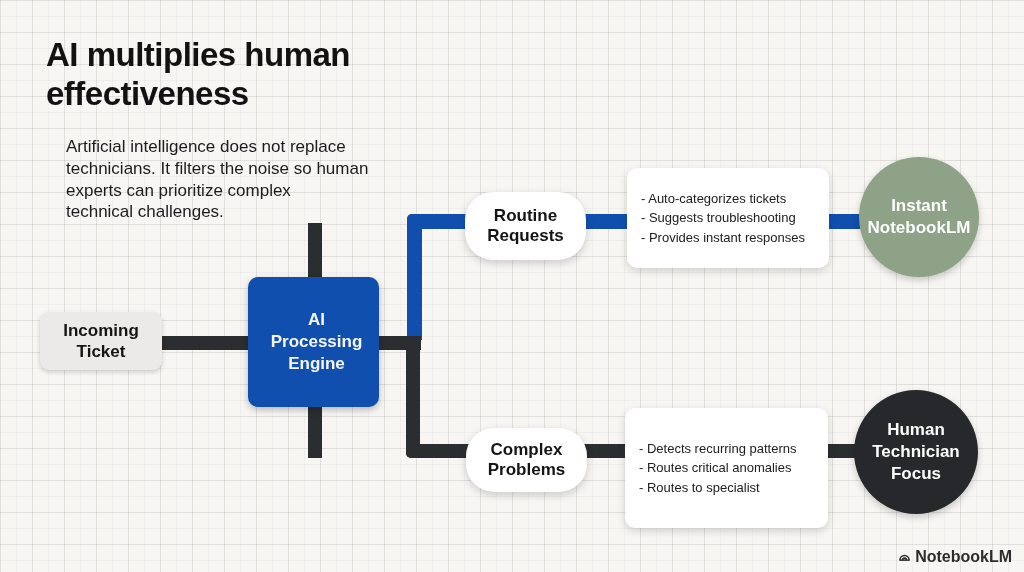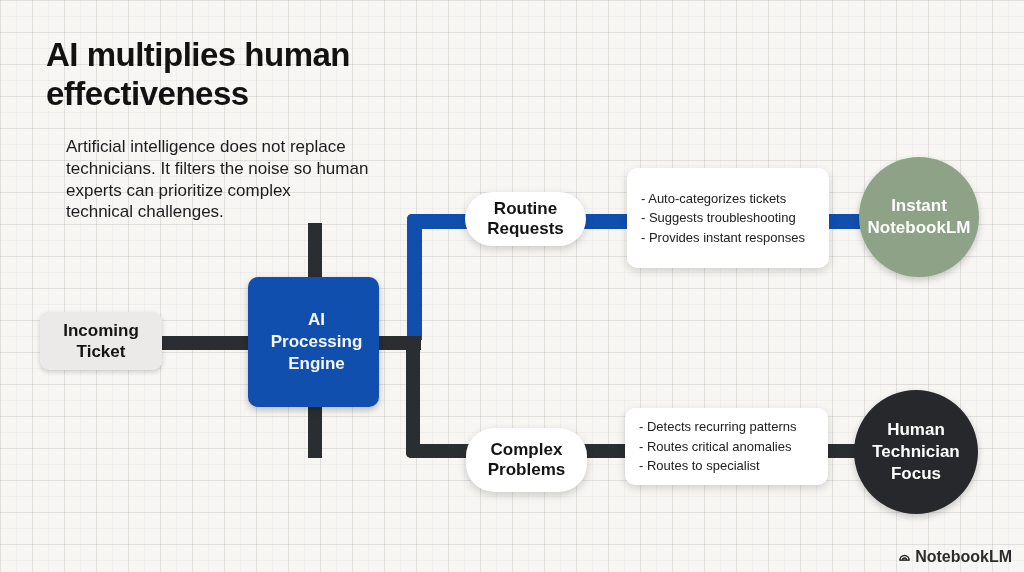--- a/index.html
+++ b/index.html
@@ -97,39 +97,39 @@
     <span class="pre">Incoming
 Ticket</span>
   </div>
 
   <div class="node box-blue pre" style="left:248px;top:277px;width:131px;height:130px;padding-left:6px;">
     <span class="pre">AI
 Processing
 Engine</span>
   </div>
 
-  <div class="node pill pre" style="left:465px;top:192px;width:121px;height:54px;">
+  <div class="node pill pre" style="left:465px;top:192px;width:121px;height:68px;">
     <span class="pre">Routine
 Requests</span>
   </div>
 
   <div class="node pill pre" style="left:466px;top:428px;width:121px;height:64px;">
     <span class="pre">Complex
 Problems</span>
   </div>
 
   <div class="node card" style="left:627px;top:168px;width:202px;height:100px;">
     <div class="card-lines">
       <div>- Auto-categorizes tickets</div>
       <div>- Suggests troubleshooting</div>
       <div>- Provides instant responses</div>
     </div>
   </div>
 
-  <div class="node card" style="left:625px;top:408px;width:203px;height:77px;">
+  <div class="node card" style="left:625px;top:408px;width:203px;height:120px;">
     <div class="card-lines">
       <div>- Detects recurring patterns</div>
       <div>- Routes critical anomalies</div>
       <div>- Routes to specialist</div>
     </div>
   </div>
 
   <div class="node circle circle-green pre" style="left:859px;top:157px;width:120px;height:120px;">
     <span class="pre">Instant
 NotebookLM</span>

